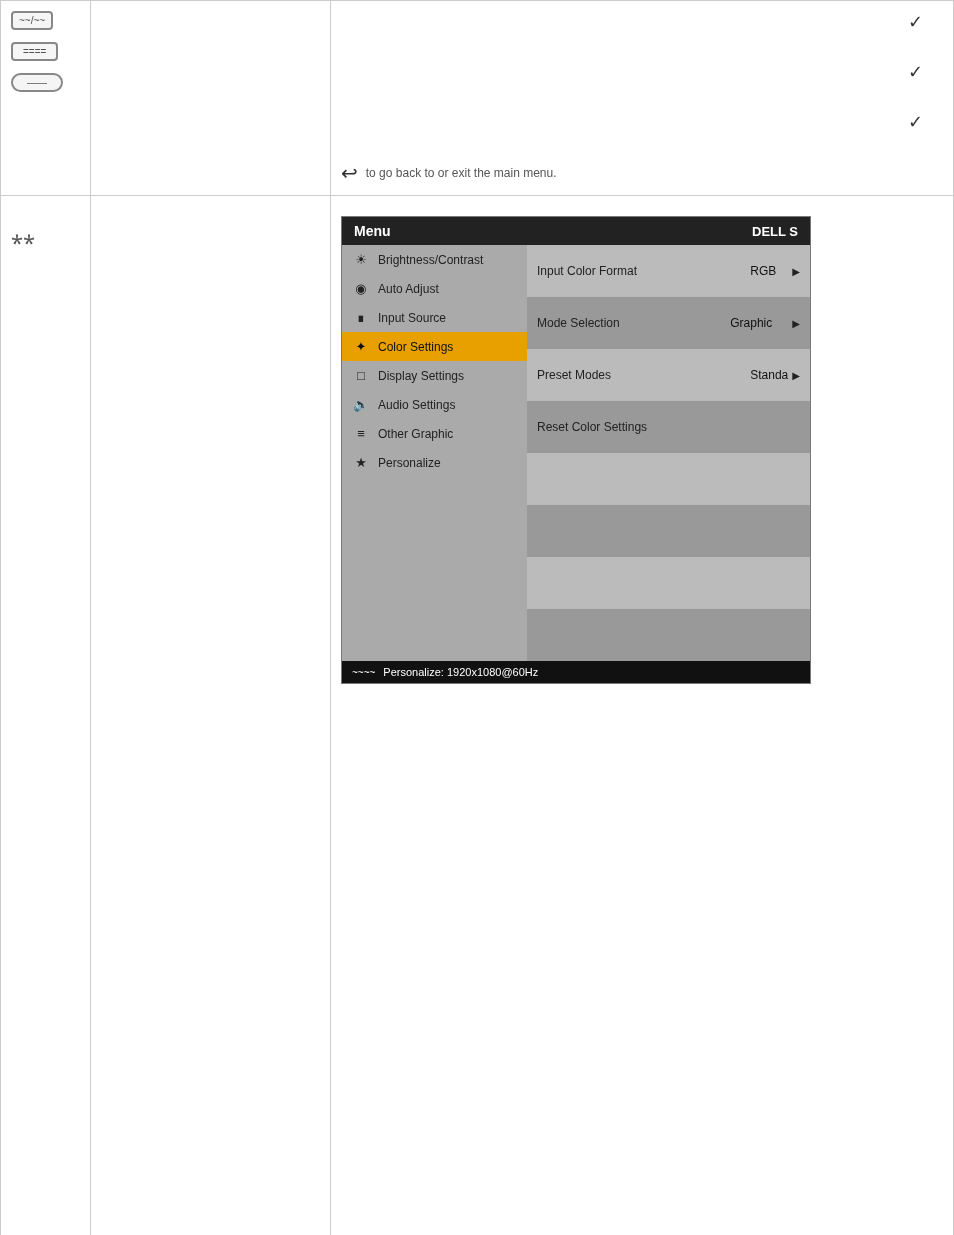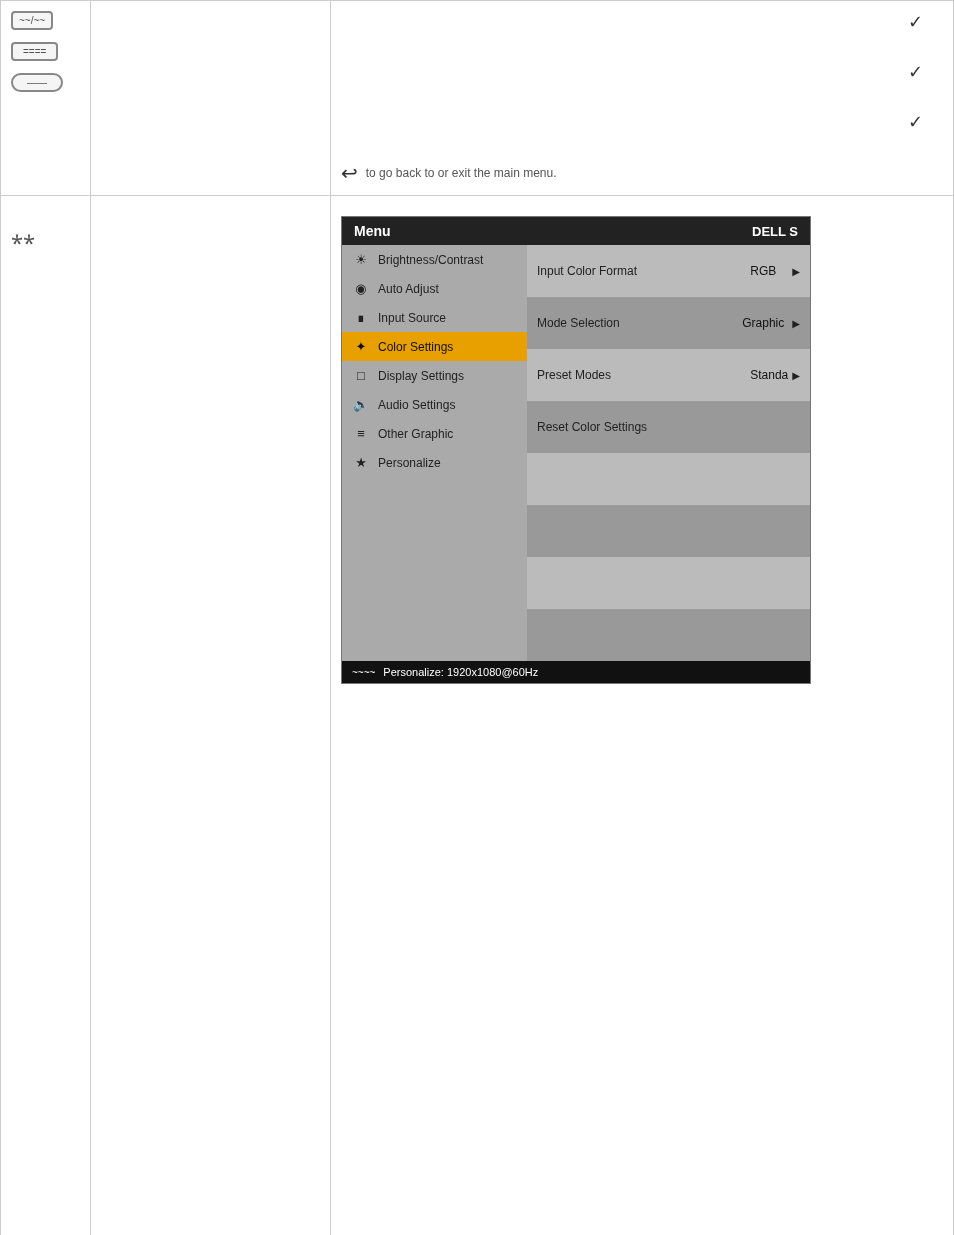--- a/index.html
+++ b/index.html
@@ -329,21 +329,21 @@
             <div class="osd-right-item">
               <span>Input Color Format</span>
               <span style="display:flex;align-items:center;gap:16px;">
                 <span class="osd-right-item-value">RGB</span>
                 <span class="osd-right-arrow">▶</span>
               </span>
             </div>
 
             <div class="osd-right-item dark">
               <span>Mode Selection</span>
-              <span style="display:flex;align-items:center;gap:8px;">
+              <span style="display:flex;align-items:center;gap:20px;">
                 <span class="osd-right-item-value">Graphic</span>
                 <span class="osd-right-arrow">▶</span>
               </span>
             </div>
 
             <div class="osd-right-item">
               <span>Preset Modes</span>
               <span style="display:flex;align-items:center;gap:4px;">
                 <span class="osd-right-item-value">Standa</span>
                 <span class="osd-right-arrow">▶</span>

